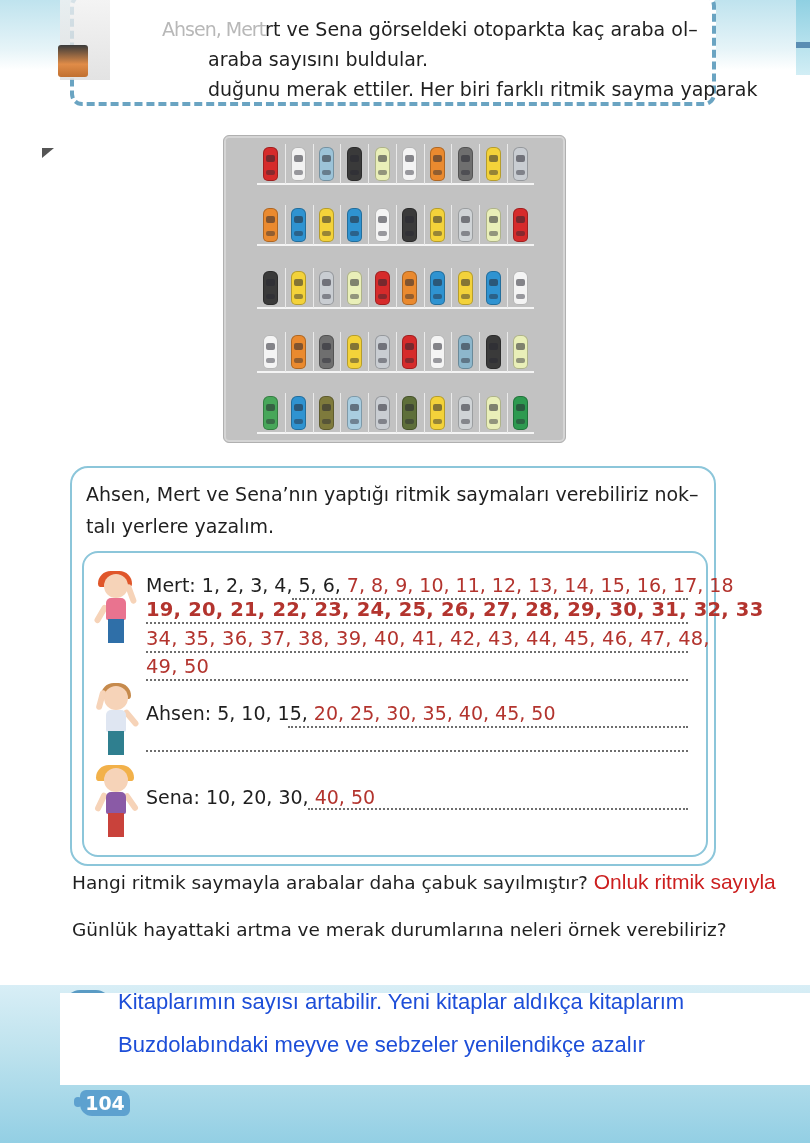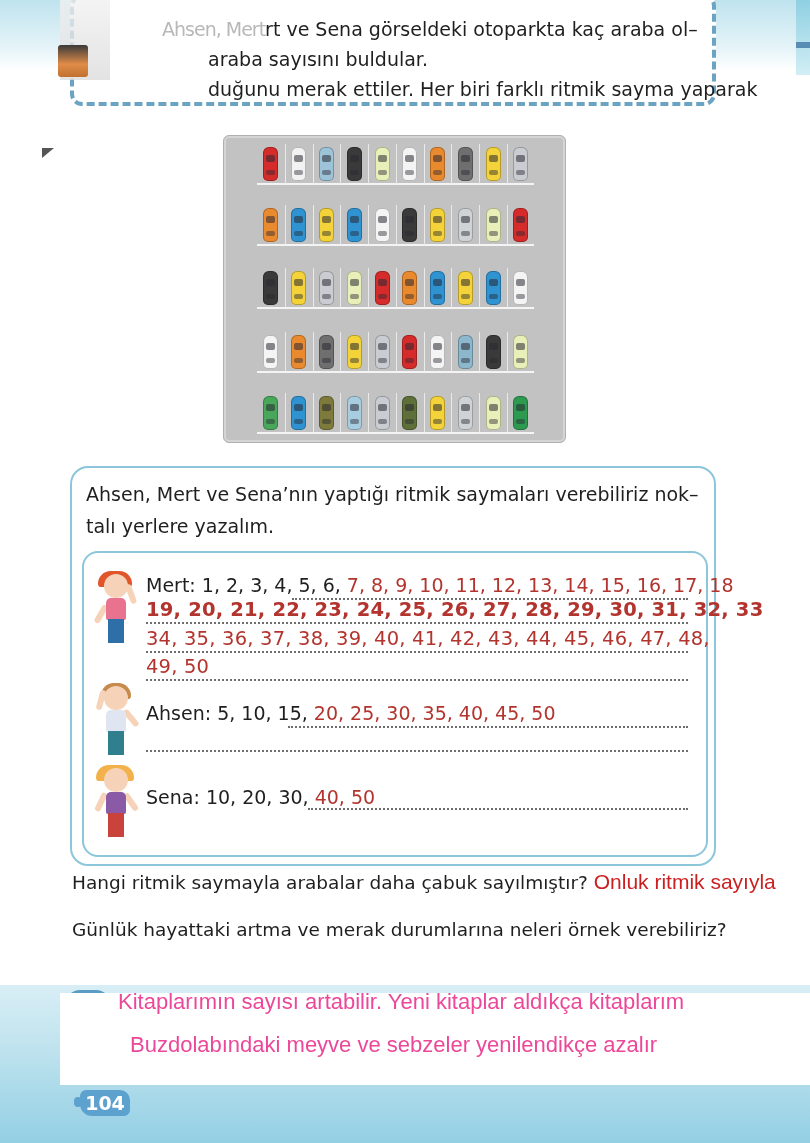--- a/index.html
+++ b/index.html
@@ -119,21 +119,21 @@
   }
   .answer-panel {
     position: absolute; left: 60px; top: 993px; width: 750px; height: 92px; background: #ffffff;
   }
   .answer-blob {
     position: absolute; left: 66px; top: 990px; width: 44px; height: 14px;
     background: #5a9bc4; border-radius: 20px 20px 0 0;
   }
   .free-answer {
     position: absolute; left: 118px; font-family: "Liberation Sans", sans-serif;
-    font-size: 22px; color: #ec4899; white-space: nowrap;
+    font-size: 22px; color: #1d4ed8; white-space: nowrap;
   }
   .page-badge {
     position: absolute; left: 80px; top: 1090px; width: 50px; height: 26px;
     background: #5da1cf; border-radius: 6px 10px 6px 12px;
     color: #fff; font-weight: bold; font-size: 19px; line-height: 26px; text-align: center;
     font-family: "DejaVu Sans", sans-serif;
   }
   .page-badge::before {
     content: ""; position: absolute; left: -6px; top: 7px; width: 8px; height: 10px; background: #5da1cf; border-radius: 4px;
   }
@@ -387,15 +387,15 @@
   <span class="answer-red">Onluk ritmik sayıyla</span>
 </div>
 <div class="question2">
   <div>Günlük hayattaki artma ve merak durumlarına neleri örnek verebiliriz?</div>
 </div>
 
 <div class="bottom-band"></div>
 <div class="answer-blob"></div>
 <div class="answer-panel"></div>
 <div class="free-answer" style="top:989px;">Kitaplarımın sayısı artabilir. Yeni kitaplar aldıkça kitaplarım</div>
-<div class="free-answer" style="top:1032px;margin-left:12px;">Buzdolabındaki meyve ve sebzeler yenilendikçe azalır</div>
+<div class="free-answer" style="top:1032px;">Buzdolabındaki meyve ve sebzeler yenilendikçe azalır</div>
 
 <div class="page-badge">104</div>
 
 </body></html>

